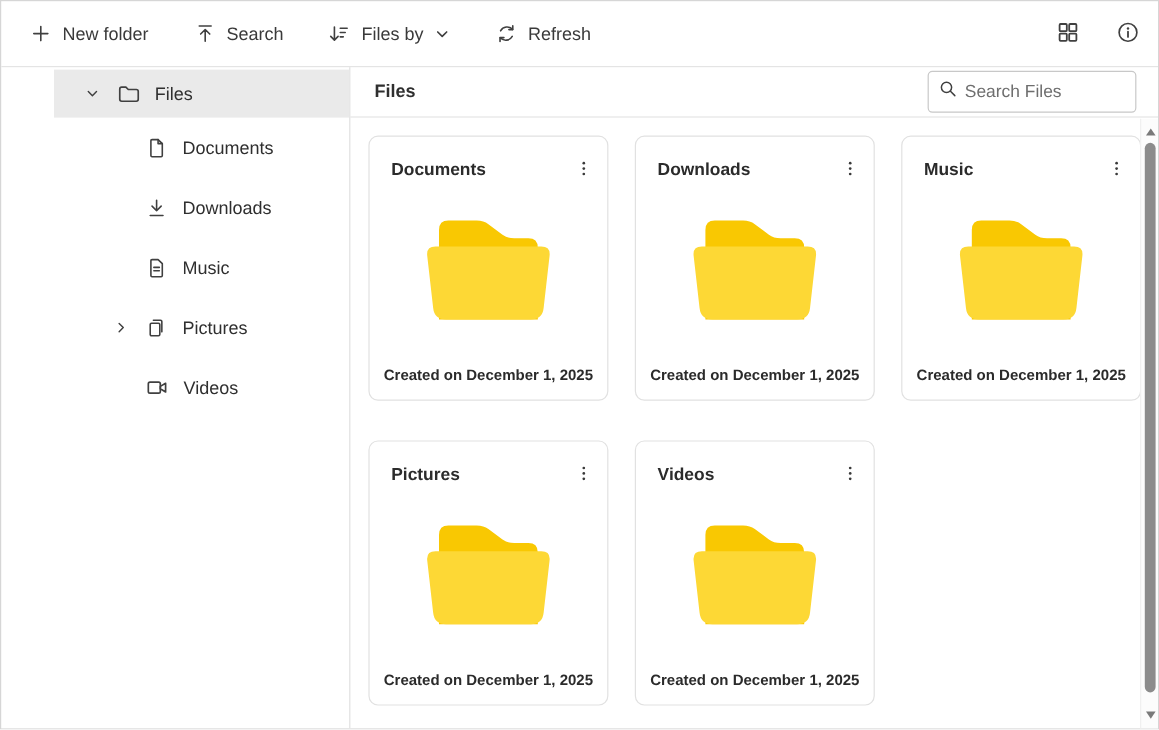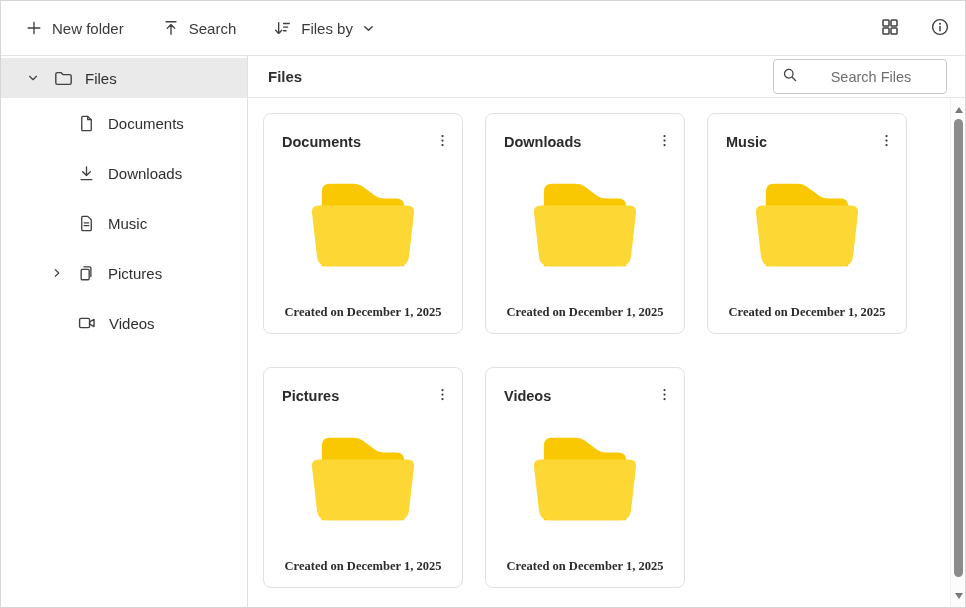--- a/index.html
+++ b/index.html
@@ -11,45 +11,45 @@
   .toolbar { height:55px; flex:0 0 55px; display:flex; align-items:center; border-bottom:1px solid #e4e4e4; padding:0 9px 0 12px; }
   .tb-btn { display:flex; align-items:center; gap:9px; padding:8px 12px; border:none; background:transparent; font:15px "Liberation Sans", sans-serif; color:#3a3a3a; cursor:pointer; border-radius:4px; margin-right:14px; }
   .tb-btn svg { display:block; }
   .tb-spacer { flex:1; }
   .tb-iconbtn { border:none; background:transparent; padding:6px; cursor:pointer; display:flex; align-items:center; border-radius:4px; }
   .tb-iconbtn + .tb-iconbtn { margin-left:18px; }
   .icon-stroke { stroke:#404040; stroke-width:1.5; fill:none; stroke-linecap:round; stroke-linejoin:round; }
   .icon-thin  { stroke:#404040; stroke-width:1.4; fill:none; stroke-linecap:round; stroke-linejoin:round; }
 
   
-  .body-wrap { flex:1; display:flex; min-height:0; }
+  .body-wrap { flex:1; display:flex; min-height:0;margin-left:44px; }
   .sidebar { width:247px; flex:0 0 247px; border-right:1px solid #e0e0e0; padding-top:2px; overflow:hidden; }
   .tree-row { display:flex; align-items:center; height:50px; padding-left:24px; gap:12px; cursor:pointer; font-size:15px; color:#2f2f2f; }
   .tree-row.root { height:40px; background:var(--selected-bg,#eaeaea); }
   .tree-row.child { padding-left:48px; }
   .expander { width:16px; display:flex; justify-content:center; align-items:center; flex:0 0 16px; }
   .tree-icon { display:flex; align-items:center; }
   .tree-label { white-space:nowrap; }
 
   
   .main { flex:1; display:flex; flex-direction:column; position:relative; min-width:0; }
   .main-header { height:42px; flex:0 0 42px; display:flex; align-items:center; justify-content:space-between; border-bottom:1px solid #e4e4e4; padding:0 18px 0 20px; }
   .main-title { font-size:15px; font-weight:700; color:#2f2f2f; }
   .search-box { display:flex; align-items:center; width:174px; height:35px; border:1px solid #c8c8c8; border-radius:4px; padding:0 8px; background:#fff; }
   .search-box svg { flex:0 0 auto; margin-right:6px; }
-  .search-input { border:none; outline:none; width:100%; font:14.5px "Liberation Sans", sans-serif; color:#333; background:transparent;text-align:center; }
+  .search-input { border:none; outline:none; width:100%; font:14.5px "Liberation Sans", sans-serif; color:#333; background:transparent; }
   .search-input::placeholder { color:#6e6e6e; }
 
   .content { flex:1; position:relative; overflow:hidden; padding:15px 30px 0 15px; }
   .cards { display:flex; flex-wrap:wrap; column-gap:22px; row-gap:33px; width:668px; }
   .card { width:200px; height:221px; border:1px solid #e1e1e1; border-radius:8px; background:#fff; position:relative; cursor:pointer; }
   .card-title { position:absolute; top:20px; left:18px; font-size:14.5px; font-weight:700; color:#2b2b2b; }
   .more { position:absolute; top:14px; right:8px; border:none; background:transparent; cursor:pointer; padding:4px; }
   .folder-art { position:absolute; top:62px; left:50%; transform:translateX(-50%); width:126px; }
-  .card-caption { position:absolute; bottom:13px; width:100%; text-align:center; font-size:12.5px; font-weight:700; color:#2b2b2b;font-family:Liberation Serif, serif; }
+  .card-caption { position:absolute; bottom:13px; width:100%; text-align:center; font-size:12.5px; font-weight:700; color:#2b2b2b; }
   .f-back { fill:var(--folder-back,#F9C802); }
   .f-front { fill:var(--folder-front,#FDD835); }
 
   
   .scrollbar { position:absolute; top:43px; right:0; bottom:0; width:15px; background:#fcfcfc; border-left:1px solid #f0f0f0; }
   .sb-arrow { position:absolute; left:0; width:15px; height:14px; display:flex; align-items:center; justify-content:center; cursor:pointer; }
   .sb-arrow.up { top:4px; }
   .sb-arrow.down { bottom:4px; }
   .sb-arrow span { width:0; height:0; border-left:4.5px solid transparent; border-right:4.5px solid transparent; display:block; }
   .sb-arrow.up span { border-bottom:6px solid #7a7a7a; }
@@ -84,20 +84,31 @@
             <path class="icon-stroke" d="M5.2 4v12M5.2 16l-3.4-3.4M5.2 16l3.4-3.4M10.6 5h6.4M10.6 9h4.6M10.6 13h2.8"></path>
           </svg>
         </span>
       <span>Files by</span>
       <span>
           <svg width="13" height="13" viewBox="0 0 14 14">
             <path class="icon-stroke" d="M3 5l4 4 4-4"></path>
           </svg>
         </span>
     </button>
+    <button class="tb-btn">
+      <span>
+          <svg width="18" height="18" viewBox="0 0 20 20">
+            <path class="icon-stroke" d="M15.7 6.1A6.9 6.9 0 0 0 4.6 7.4"></path>
+            <path class="icon-stroke" d="M15.9 2.7v3.6h-3.6"></path>
+            <path class="icon-stroke" d="M4.3 13.9A6.9 6.9 0 0 0 15.4 12.6"></path>
+            <path class="icon-stroke" d="M4.1 17.3v-3.6h3.6"></path>
+          </svg>
+        </span>
+      <span>Refresh</span>
+    </button>
     <div class="tb-spacer"></div>
     <button class="tb-iconbtn">
       <span><svg width="20" height="20" viewBox="0 0 20 20">
             <g class="icon-stroke">
               <rect x="3" y="3" width="6" height="6" rx="0.8"></rect>
               <rect x="11" y="3" width="6" height="6" rx="0.8"></rect>
               <rect x="3" y="11" width="6" height="6" rx="0.8"></rect>
               <rect x="11" y="11" width="6" height="6" rx="0.8"></rect>
             </g>
           </svg></span>

